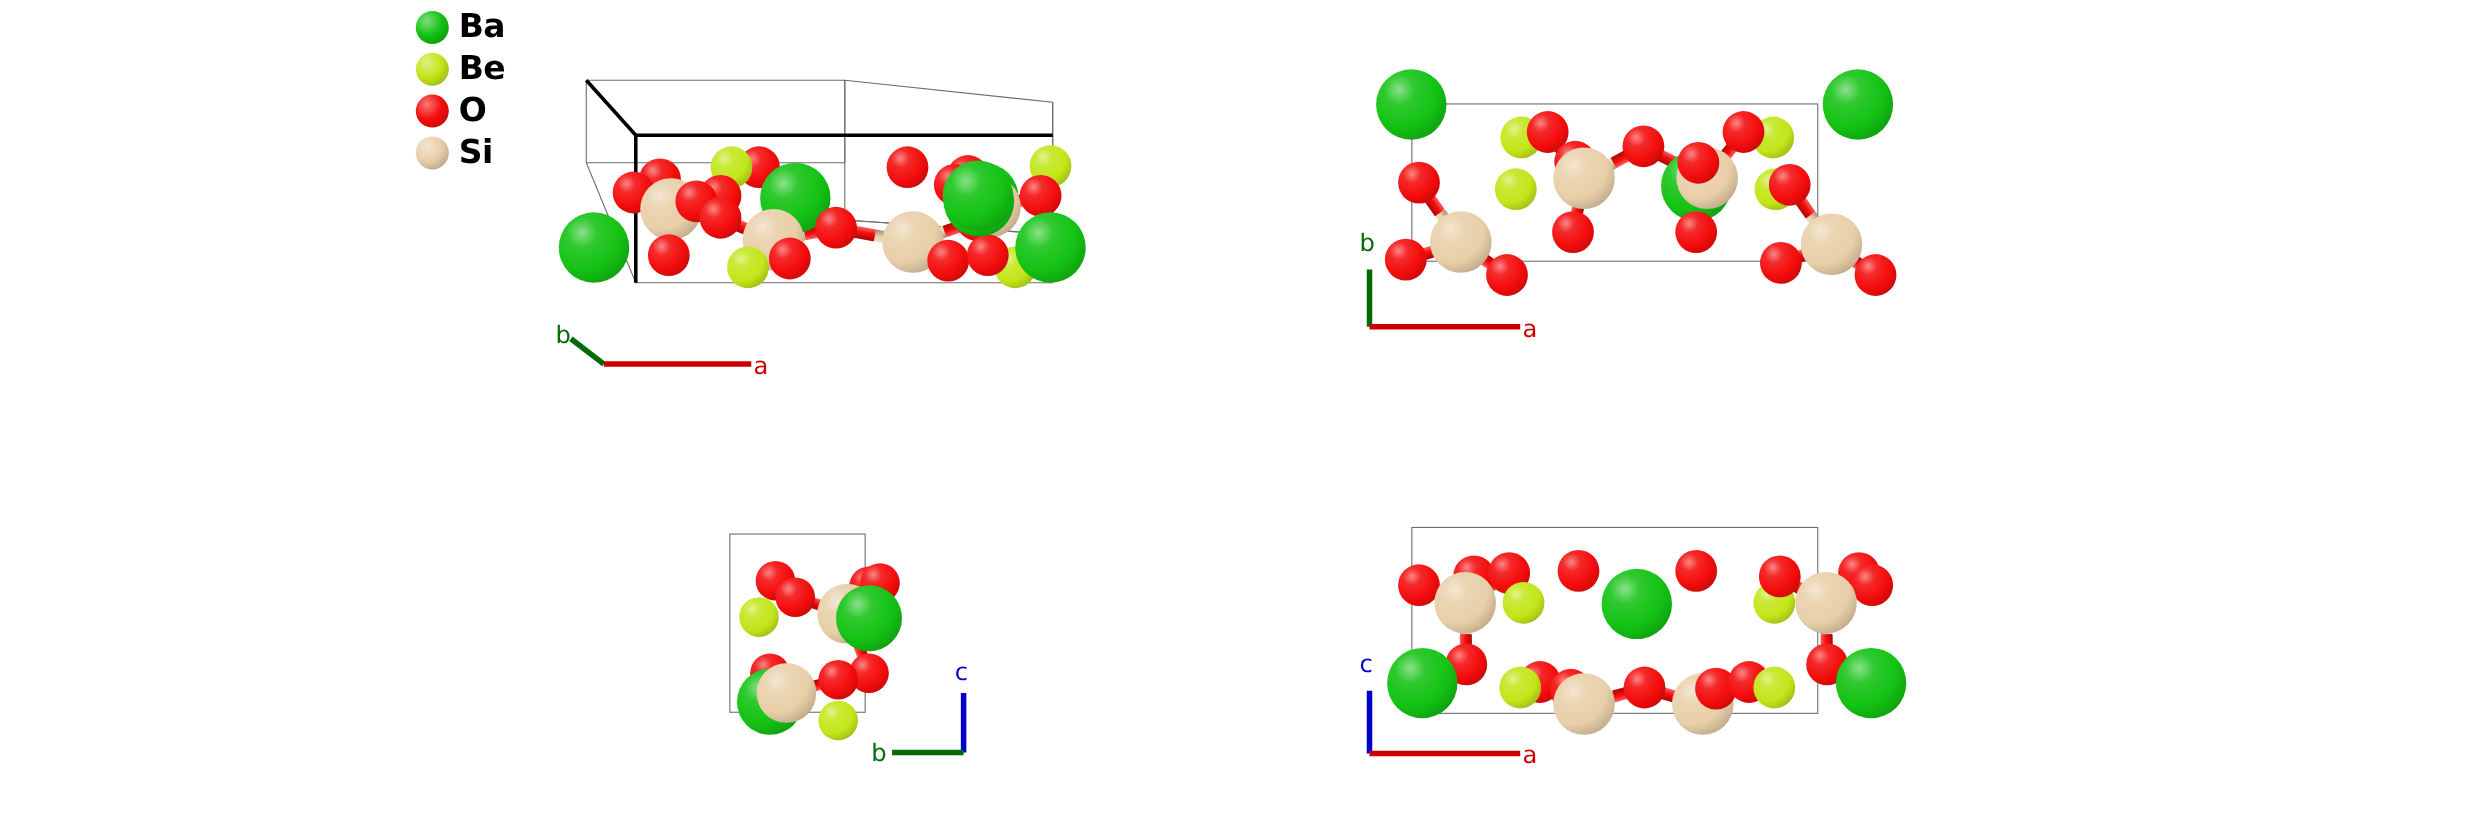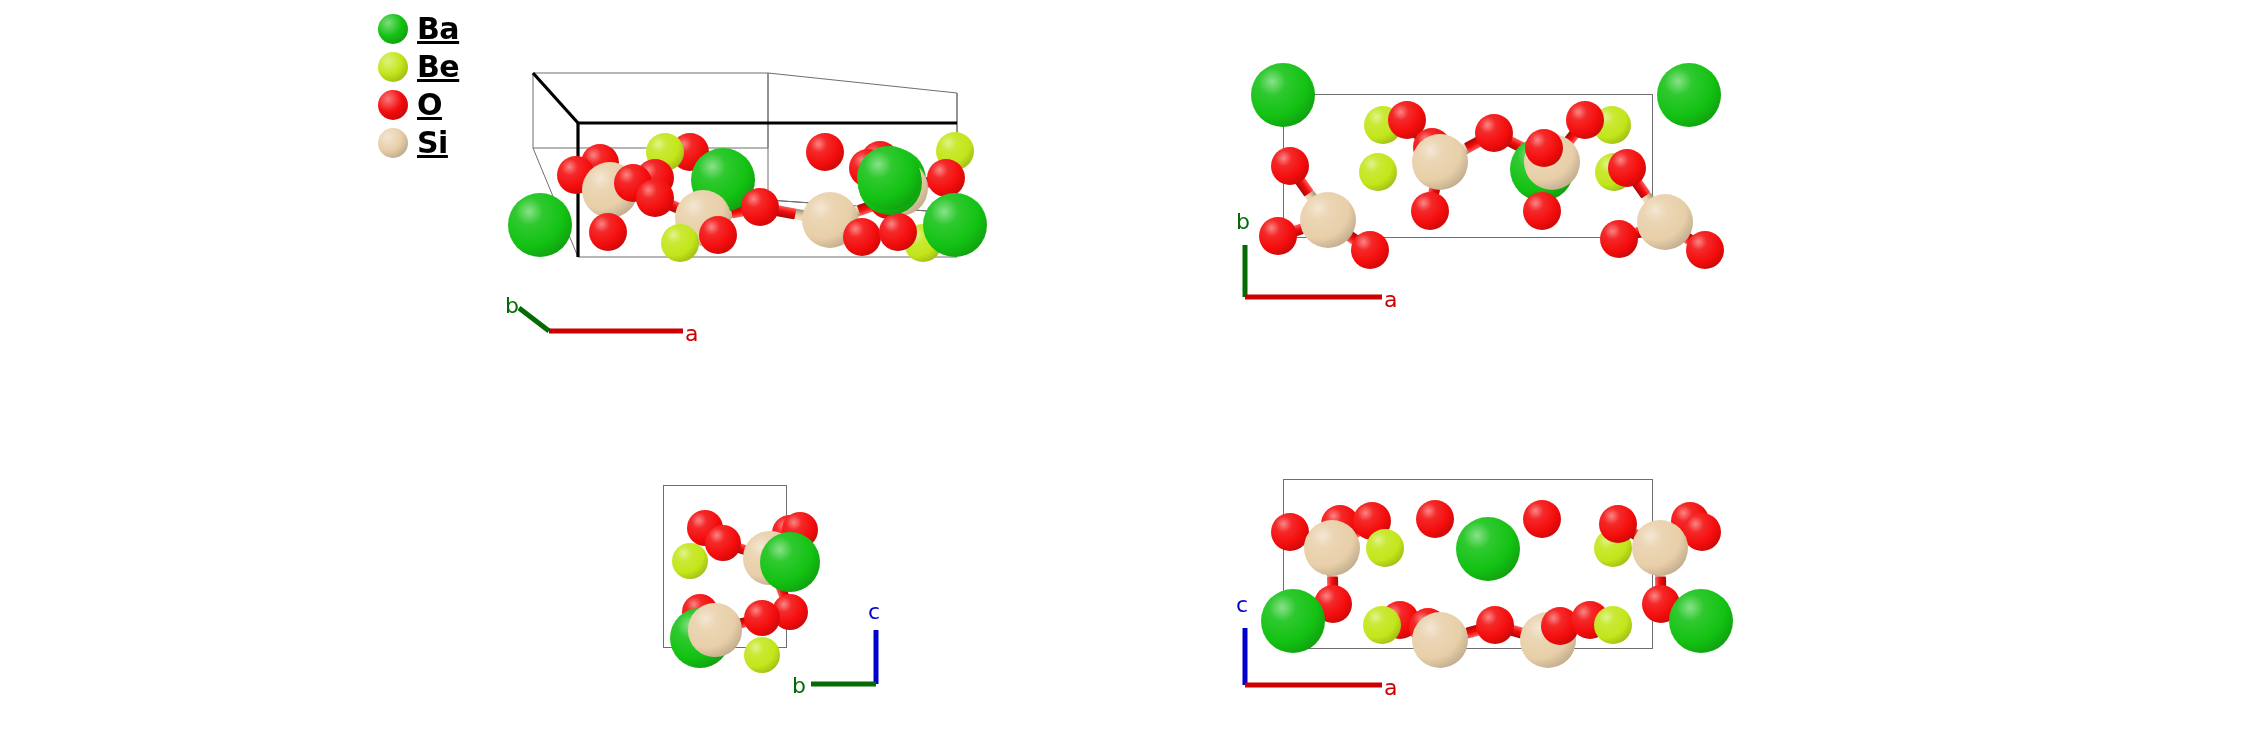--- a/index.html
+++ b/index.html
@@ -3,21 +3,21 @@
 <meta charset="utf-8">
 <style>
   html,body{margin:0;padding:0;background:#ffffff;}
   body{width:2244px;height:754px;position:relative;overflow:hidden;
        font-family:"DejaVu Sans","Liberation Sans",sans-serif;}
 
   .stage{position:absolute;left:0;top:0;width:2244px;height:754px;}
 
   
   #legend{position:absolute;left:378px;top:6px;width:120px;}
-  .legend-row{display:flex;align-items:flex-end;height:38px;text-decoration:underline;}
+  .legend-row{display:flex;align-items:center;height:38px;}
   .legend-swatch{width:30px;height:30px;border-radius:50%;flex:0 0 auto;}
   .legend-label{margin-left:9px;font-size:30px;font-weight:bold;color:#000;
                 line-height:30px;letter-spacing:-0.5px;}
 
   
   .panel{position:absolute;}
   .cellbox{position:absolute;border:1px solid #6e6e6e;box-sizing:border-box;}
 
   
   .atom{position:absolute;border-radius:50%;}

